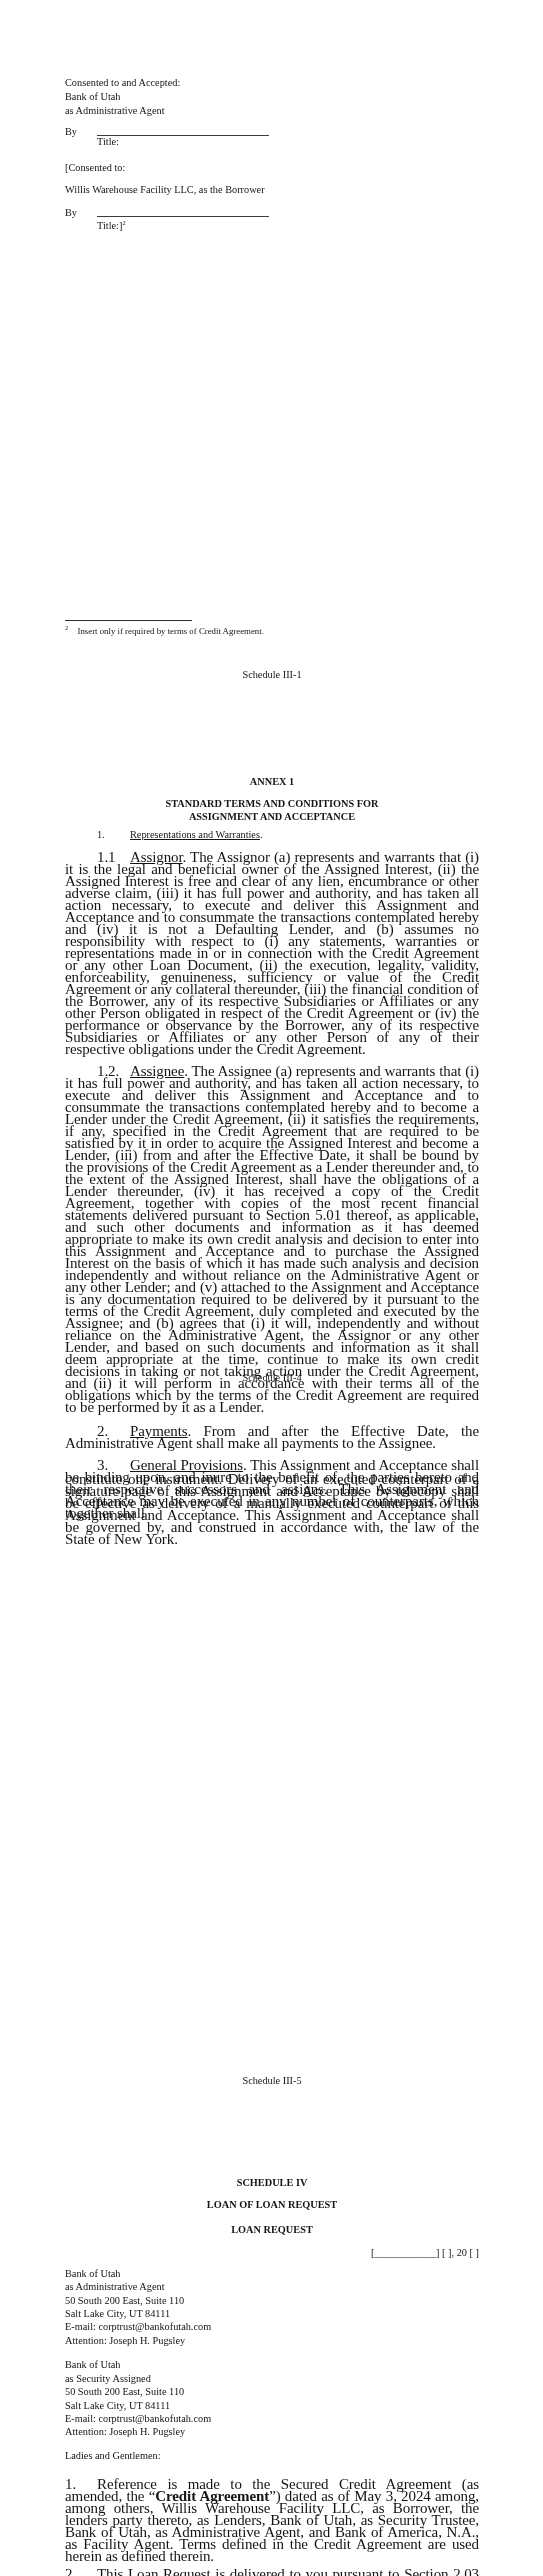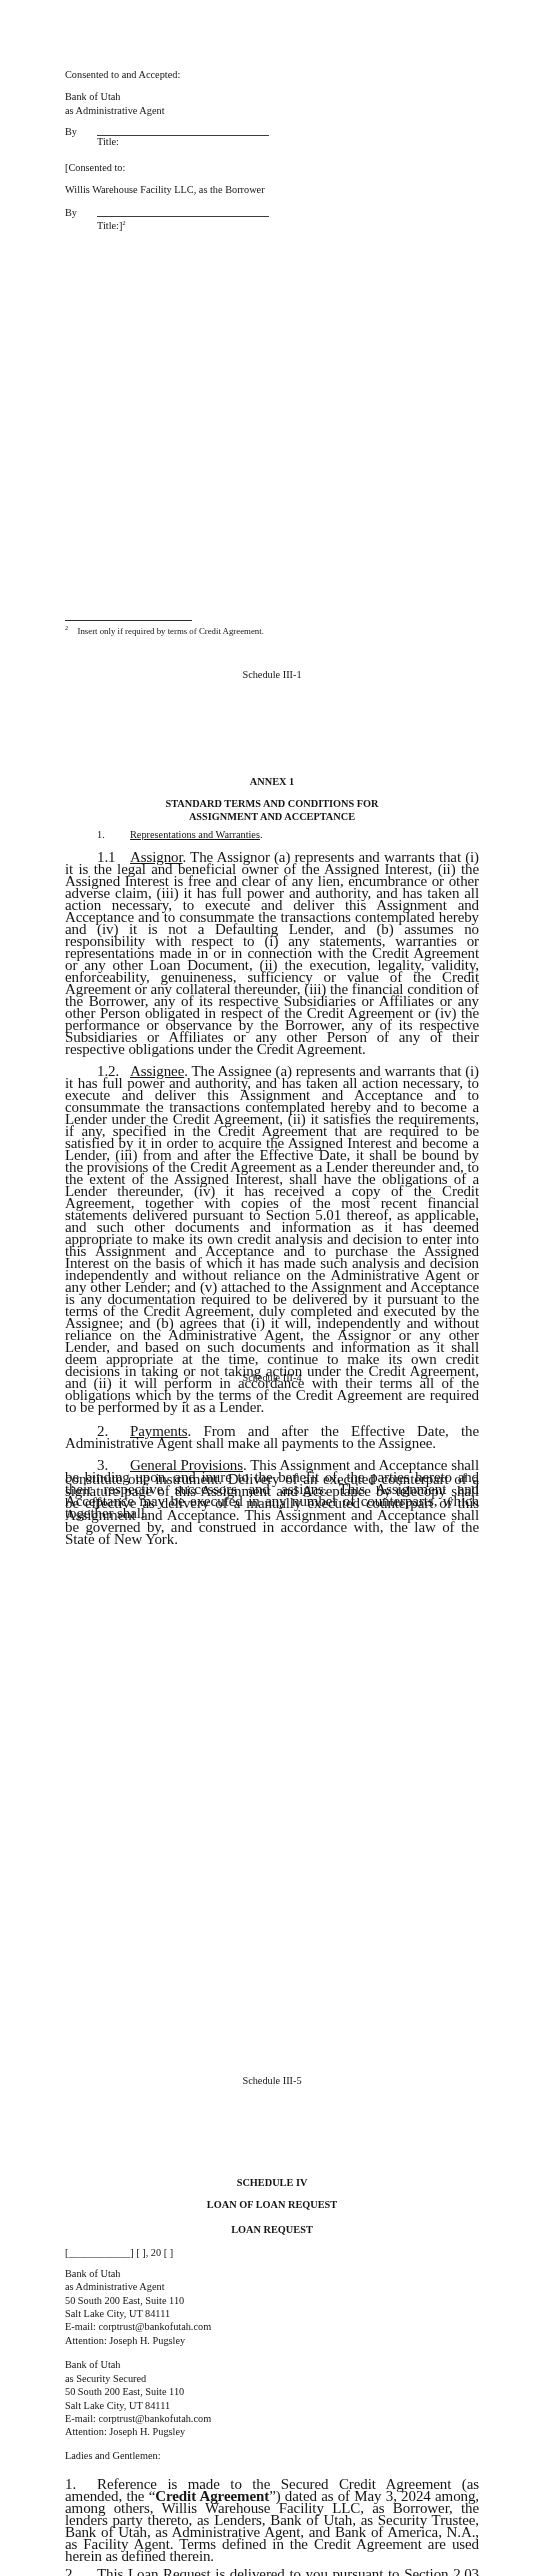--- a/index.html
+++ b/index.html
@@ -6,41 +6,41 @@
   .doc{position:relative;width:544px;height:2813px;background:#ffffff;
        font-family:"Liberation Serif", "DejaVu Serif", serif;color:#141414;overflow:hidden;}
   .page{position:absolute;left:0;width:544px;height:703px;}
   .row{position:absolute;left:65px;width:414px;}
   .content{position:absolute;left:65px;width:414px;}
   .fs{font-size:10.3px;line-height:13.4px;}
   .body{font-size:15px;line-height:12px;letter-spacing:-0.1px;}
   .small{font-size:8.8px;line-height:11.3px;}
   .b{font-weight:bold;}
   .ctr{text-align:center;}
-  .rgt{text-align:left;}
+  .rgt{text-align:right;}
   .j{text-align:justify;}
   .u{text-decoration:underline;}
   .ind{text-indent:32px;}
   .num64{display:inline-block;width:33px;text-indent:0;}
   .num62{display:inline-block;width:32px;text-indent:0;}
   .sigline{display:inline-block;width:172px;height:9.3px;border-bottom:1px solid #3c3c3c;
            margin-left:20px;position:relative;top:1px;}
   .footer{position:absolute;top:668px;left:0;width:544px;text-align:center;
           font-size:10.3px;line-height:13.4px;}
   .fnrule{width:127px;border-top:1px solid #2e2e2e;height:0;}
   .titlerow{padding-left:32px;}
   sup{font-size:6.2px;vertical-align:super;line-height:0;}
 </style>
 </head>
 <body>
 
 <div class="doc">
 
   <div class="page" style="top:0px">
-    <div class="row fs" style="top:68px">Consented to and Accepted:</div>
+    <div class="row fs" style="top:76px">Consented to and Accepted:</div>
     <div class="row fs" style="top:90px">Bank of Utah</div>
     <div class="row fs" style="top:104px">as Administrative Agent</div>
 
     <div class="row fs" style="top:125px">
       <span>By</span><span class="sigline"></span>
     </div>
     <div class="row fs titlerow" style="top:135px">
       <span>Title:</span>
     </div>
 
@@ -115,21 +115,21 @@
         <div>Bank of Utah</div>
         <div>as Administrative Agent</div>
         <div>50 South 200 East, Suite 110</div>
         <div>Salt Lake City, UT 84111</div>
         <div>E-mail:  corptrust@bankofutah.com</div>
         <div>Attention: Joseph H. Pugsley</div>
       </div>
 
       <div class="fs" style="margin-bottom:10.3px">
         <div>Bank of Utah</div>
-        <div>as Security Secured</div>
+        <div>as Security Assigned</div>
         <div>50 South 200 East, Suite 110</div>
         <div>Salt Lake City, UT 84111</div>
         <div>E-mail:  corptrust@bankofutah.com</div>
         <div>Attention: Joseph H. Pugsley</div>
       </div>
 
       <div class="fs" style="margin-bottom:15px">Ladies and Gentlemen:</div>
 
       <div class="body j" style="margin-bottom:6.2px">
         <span class="num62">1.</span><span>Reference is made to the Secured Credit Agreement (as amended, the “</span><span class="b">Credit Agreement</span><span>”) dated as of May 3, 2024 among, among others, Willis Warehouse Facility LLC, as Borrower, the lenders party thereto, as Lenders, Bank of Utah, as Security Trustee, Bank of Utah, as Administrative Agent, and Bank of America, N.A., as Facility Agent.  Terms defined in the Credit Agreement are used herein as defined therein.</span>

